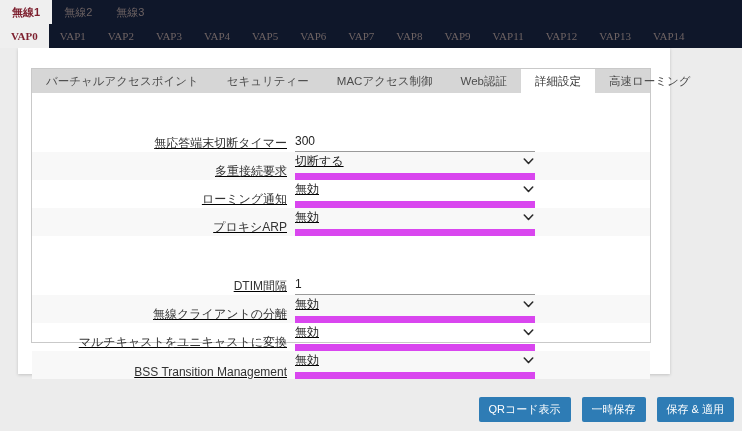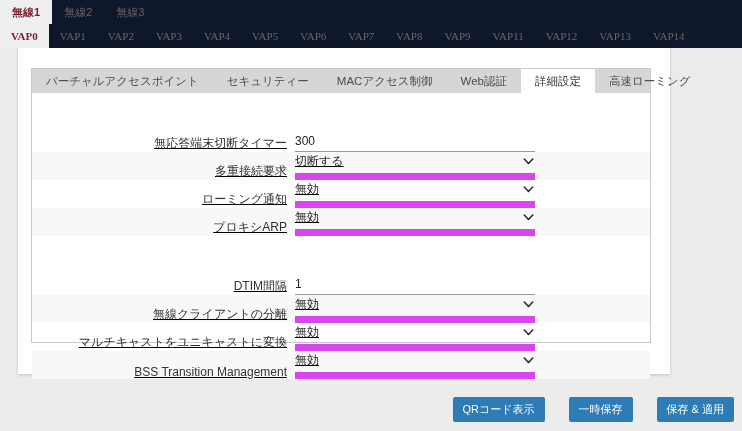--- a/index.html
+++ b/index.html
@@ -70,21 +70,21 @@
   .ddown {
     display: flex; align-items: center; justify-content: space-between;
     border-bottom: 7px solid #d946ef;
     padding: 1px 0 3px; cursor: pointer;
   }
   .dval { font-size: 12px; color: #222; }
   .chev { width: 11px; height: 7px; margin-right: 1px; flex: none; }
 
   
   .actions {
-    display: flex; justify-content: flex-end; gap: 24px;
+    display: flex; justify-content: flex-end; gap: 11px;
     margin: 23px 8px 0 0;
   }
   .btn {
     background: var(--accent, #2e7cb5);
     color: #fff; border: 0; border-radius: 2px;
     height: 25px; padding: 0 10px;
     font: 11px "Liberation Sans", "DejaVu Sans", sans-serif;
     white-space: nowrap; cursor: pointer;
   }
 </style>

